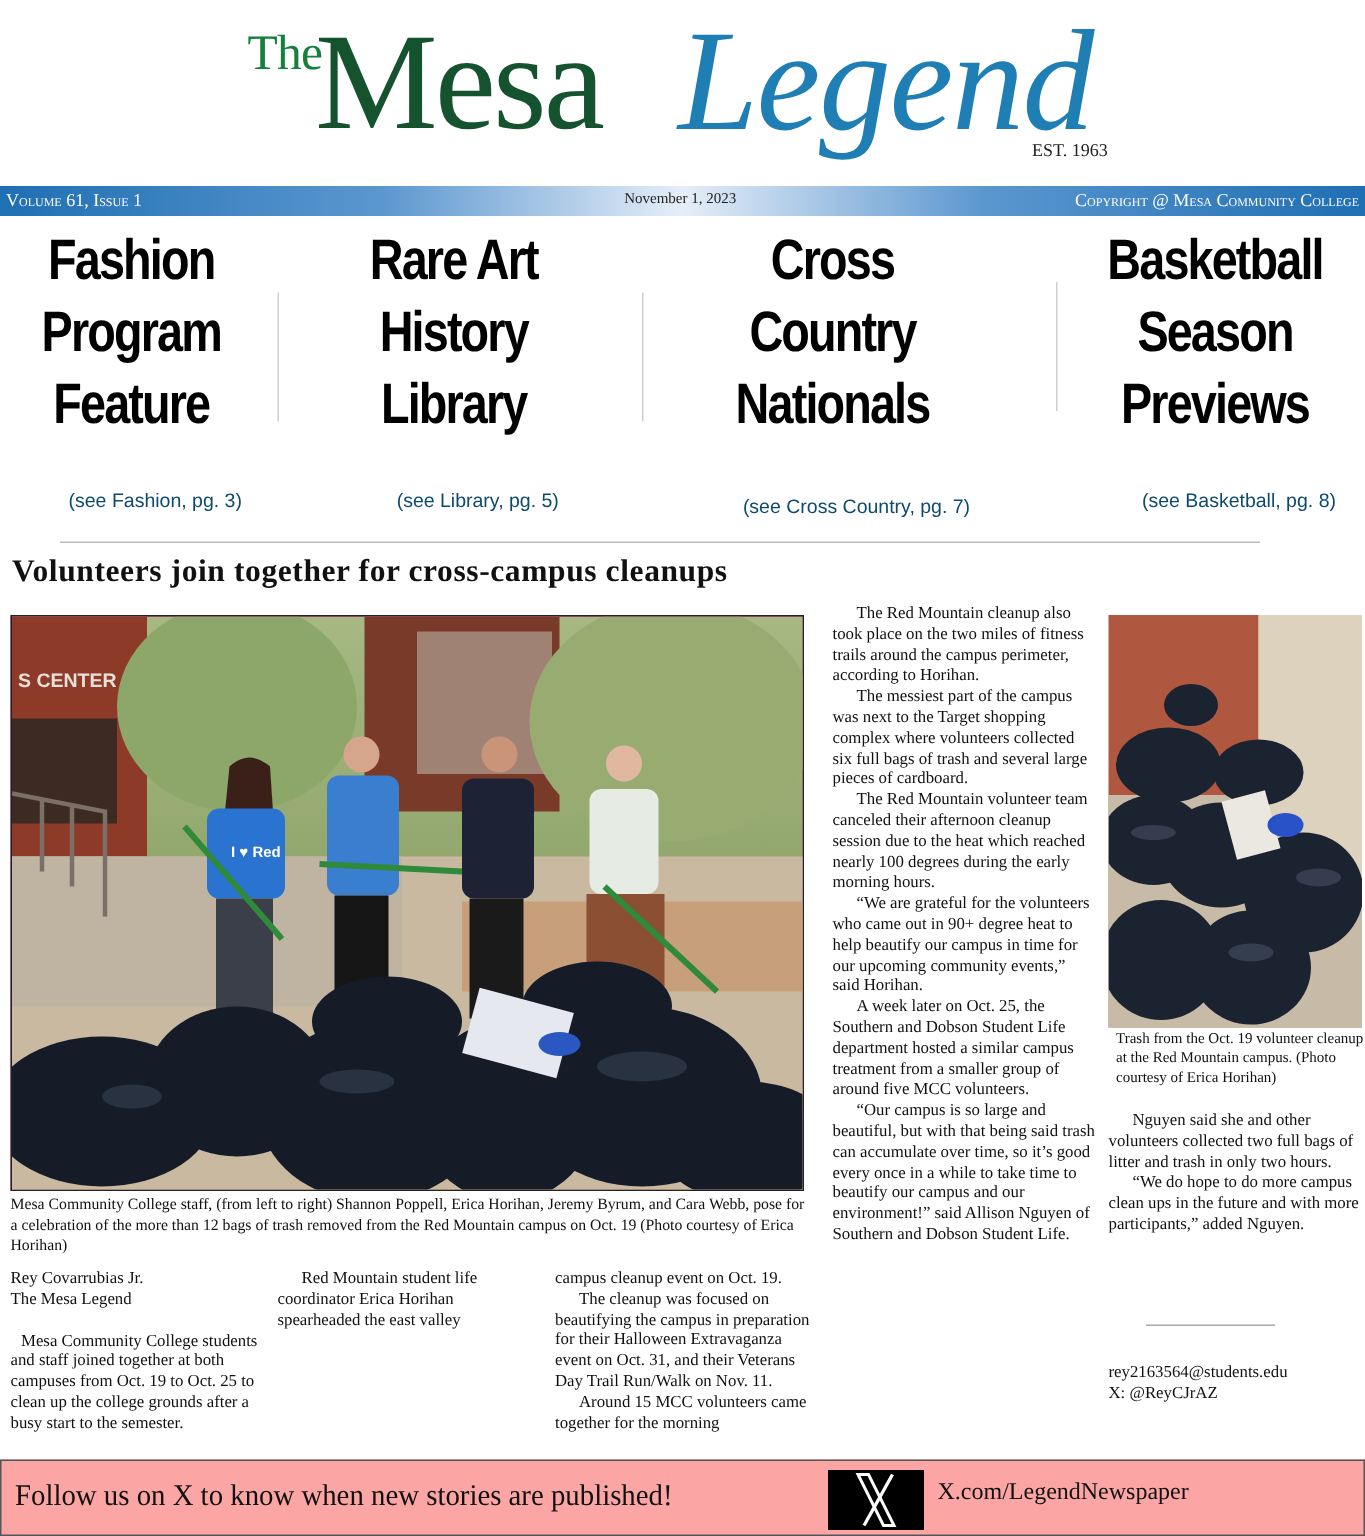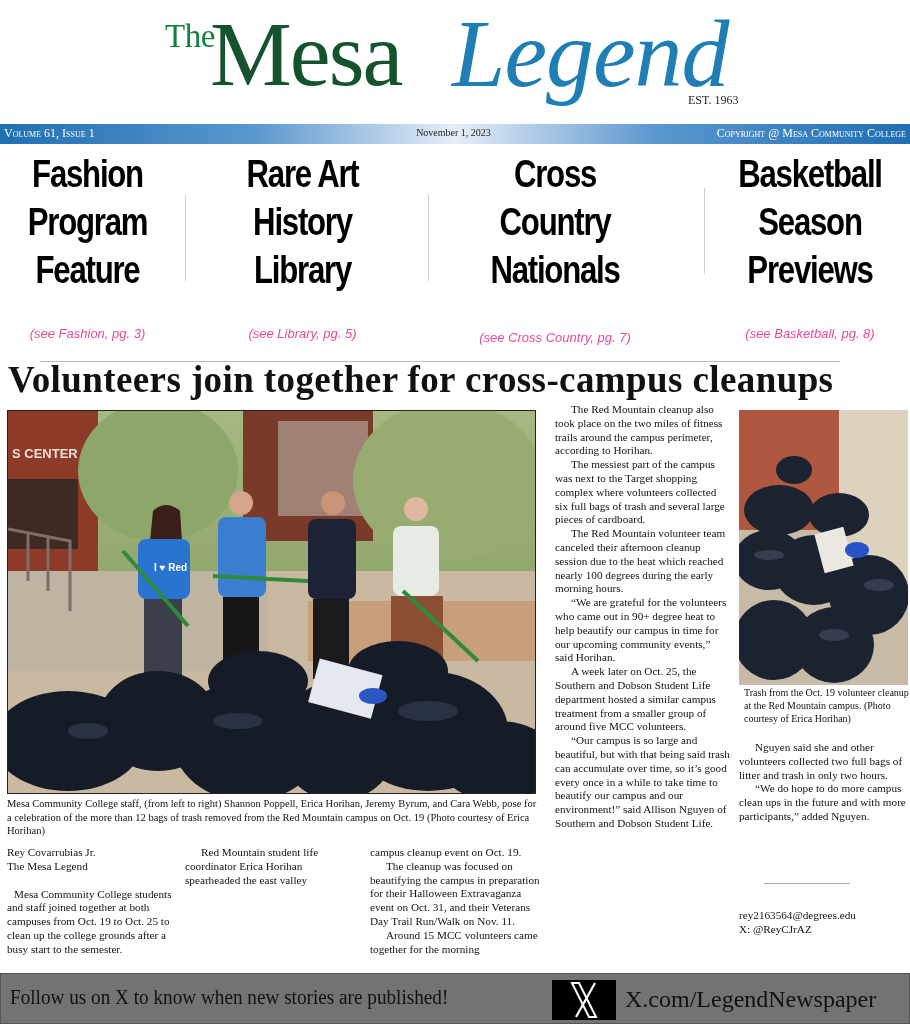--- a/index.html
+++ b/index.html
@@ -17,44 +17,44 @@
   .infobar { position: absolute; left: 0; top: 124px; width: 910px; height: 20px;
     background: linear-gradient(to right, #1f6fb3 0%, #5b97cf 28%, #e6eef8 50%, #5b97cf 72%, #1f6fb3 100%); padding-left: 48px; }
   .info-vol { position: absolute; left: 4px; top: 2px; font-size: 12px; color: #fff; font-variant: small-caps; }
   .info-date { position: absolute; left: 0; width: 907px; top: 3px; text-align: center; font-size: 10px; color: #222; }
   .info-copy { position: absolute; right: 4px; top: 2px; font-size: 12px; color: #fff; font-variant: small-caps; }
 
   
   .teasers { position: absolute; left: 0; top: 150px; width: 910px; height: 210px; }
   .teaser { position: absolute; top: 0; text-align: center; }
   .teaser-title { font-family: "Liberation Sans", "DejaVu Sans", sans-serif; font-weight: bold; font-size: 38px; line-height: 48px; color: #000; letter-spacing: -1.5px; transform: scaleX(0.82); transform-origin: center; }
-  .teaser-ref { position: absolute; left: 0; width: 100%; font-family: "Liberation Sans", sans-serif; font-style: italic; font-size: 13px; color: #ec4899; }
+  .teaser-ref { position: absolute; left: 16px; width: 100%; font-family: "Liberation Sans", sans-serif; font-size: 13px; color: #0c4a6e; }
   .vdiv { position: absolute; width: 1px; background: #cfcfcf; }
 
   .hrule { position: absolute; left: 40px; top: 361px; width: 800px; height: 1px; background: #bbb; }
-  .headline { position: absolute; left: 8px; top: 363px; width: 900px; font-family: "Liberation Serif", serif; font-size: 37px; line-height: 34px; color: #111; letter-spacing: 0.4px; }
+  .headline { position: absolute; left: 8px; top: 363px; width: 900px; font-family: "Liberation Serif", serif; font-size: 21px; line-height: 34px; color: #111; letter-spacing: 0.4px; }
 
   
   .photo-main { position: absolute; left: 7px; top: 410px; width: 529px; height: 384px; border: 1.5px solid #222; overflow: hidden; background: #ec4899; }
   .photo-trash { position: absolute; left: 739px; top: 410px; width: 169px; height: 275px; overflow: hidden; background: #9a7b60; }
 
   .caption { position: absolute; font-family: "Liberation Serif", serif; font-size: 10.5px; line-height: 13.5px; color: #111; }
   .col { position: absolute; font-family: "Liberation Serif", serif; font-size: 11.2px; line-height: 13.8px; color: #111; }
   .col p { text-indent: 16px; }
   .col p.noindent { text-indent: 0; }
   .byline { font-size: 11.2px; line-height: 13.8px; }
 
   .sig-rule { position: absolute; left: 764px; top: 883px; width: 86px; height: 1px; background: #aaa; }
   .contact { position: absolute; left: 739px; top: 908px; font-size: 11.2px; line-height: 14px; }
 
   
-  .footer { position: absolute; left: 0; top: 973px; width: 910px; height: 51px; background: #737373; border: 1.5px solid #555; padding-left: 24px; }
+  .footer { position: absolute; left: 0; top: 973px; width: 910px; height: 51px; background: #fca5a5; border: 1.5px solid #555; padding-left: 24px; }
   .footer-text { position: absolute; left: 9px; top: 12px; font-family: "Liberation Serif", serif; font-size: 20px; color: #111; transform: scaleX(0.96); transform-origin: left; }
   .x-logo { position: absolute; left: 551px; top: 6px; width: 64px; height: 40px; background: #000; }
-  .footer-link { position: absolute; left: 624px; top: 12px; font-family: "Liberation Serif", serif; font-size: 24px; color: #111; }
+  .footer-link { position: absolute; left: 624px; top: 12px; font-family: "Liberation Serif", serif; font-size: 16px; color: #111; }
 </style>
 </head>
 <body>
 
 <header class="masthead">
   <span class="mast-the">The</span>
   <span class="mast-mesa">Mesa</span>
   <span class="mast-legend">Legend</span>
   <span class="mast-est">EST. 1963</span>
 </header>
@@ -220,21 +220,21 @@
   <p>“Our campus is so large and beautiful, but with that being said trash can accumulate over time, so it’s good every once in a while to take time to beautify our campus and our environment!” said Allison Nguyen of Southern and Dobson Student Life.</p>
 </div>
 
 <div class="col" style="left:739px;top:741px;width:171px;">
   <p>Nguyen said she and other volunteers collected two full bags of litter and trash in only two hours.</p>
   <p>“We do hope to do more campus clean ups in the future and with more participants,” added Nguyen.</p>
 </div>
 
 <div class="sig-rule"></div>
 <div class="col contact">
-  <div>rey2163564@degrees.edu</div>
+  <div>rey2163564@students.edu</div>
   <div>X: @ReyCJrAZ</div>
 </div>
 
 <footer class="footer">
   <span class="footer-text">Follow us on X to know when new stories are published!</span>
   <span class="x-logo">
     <svg width="64" height="40" viewBox="0 0 64 40">
       <rect width="64" height="40" fill="#000"></rect>
       <path d="M20 3 L27 3 L44 37 L37 37 Z" fill="none" stroke="#fff" stroke-width="2"></path>
       <path d="M43 3 L24 37" stroke="#fff" stroke-width="2.2"></path>

